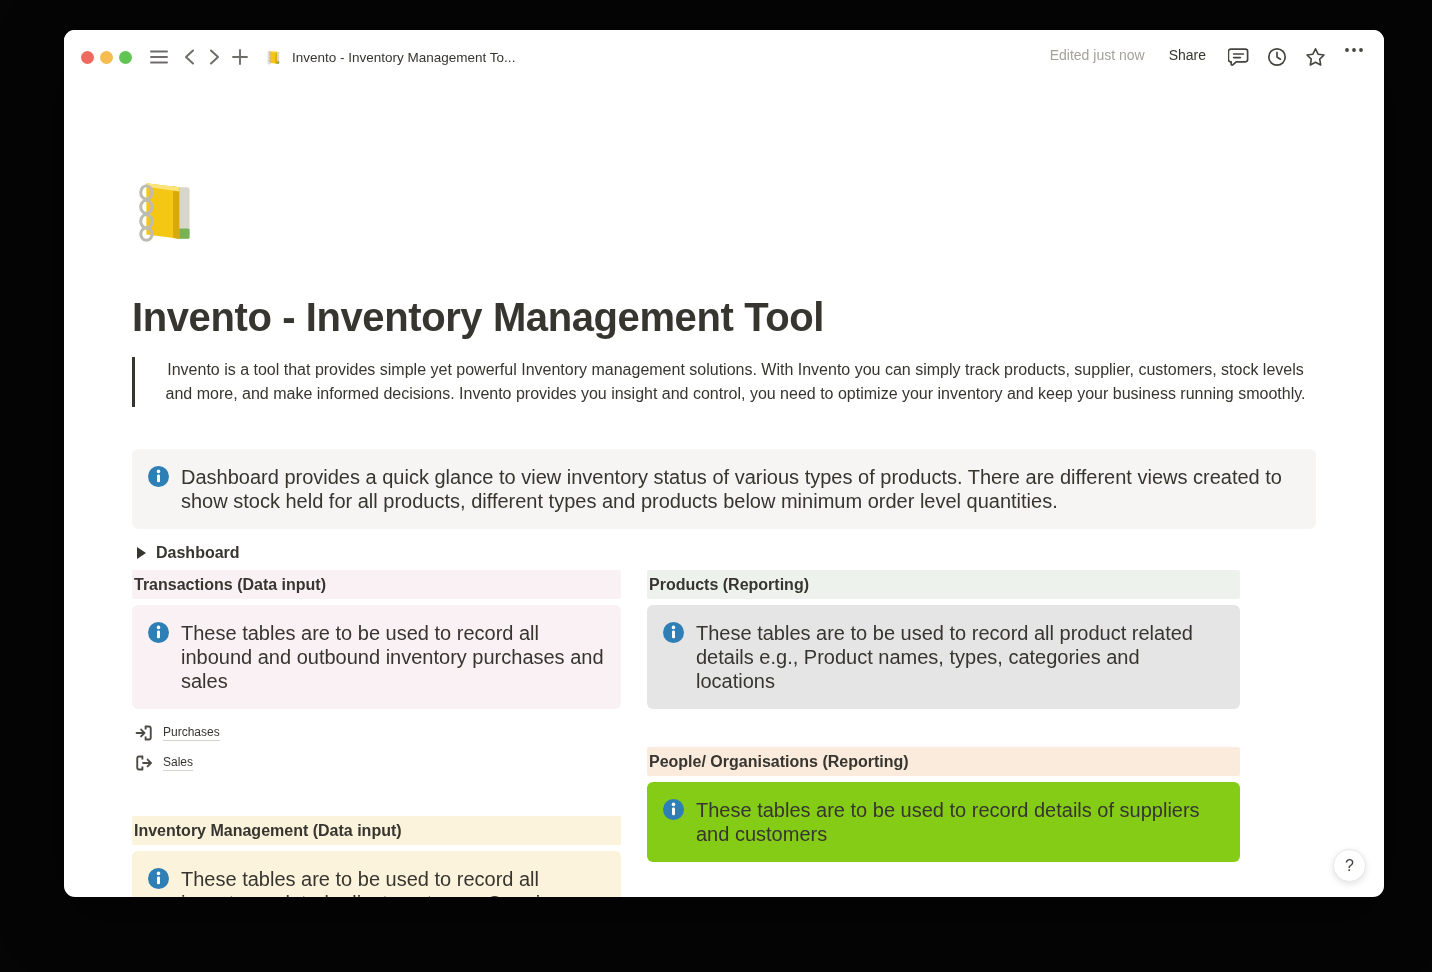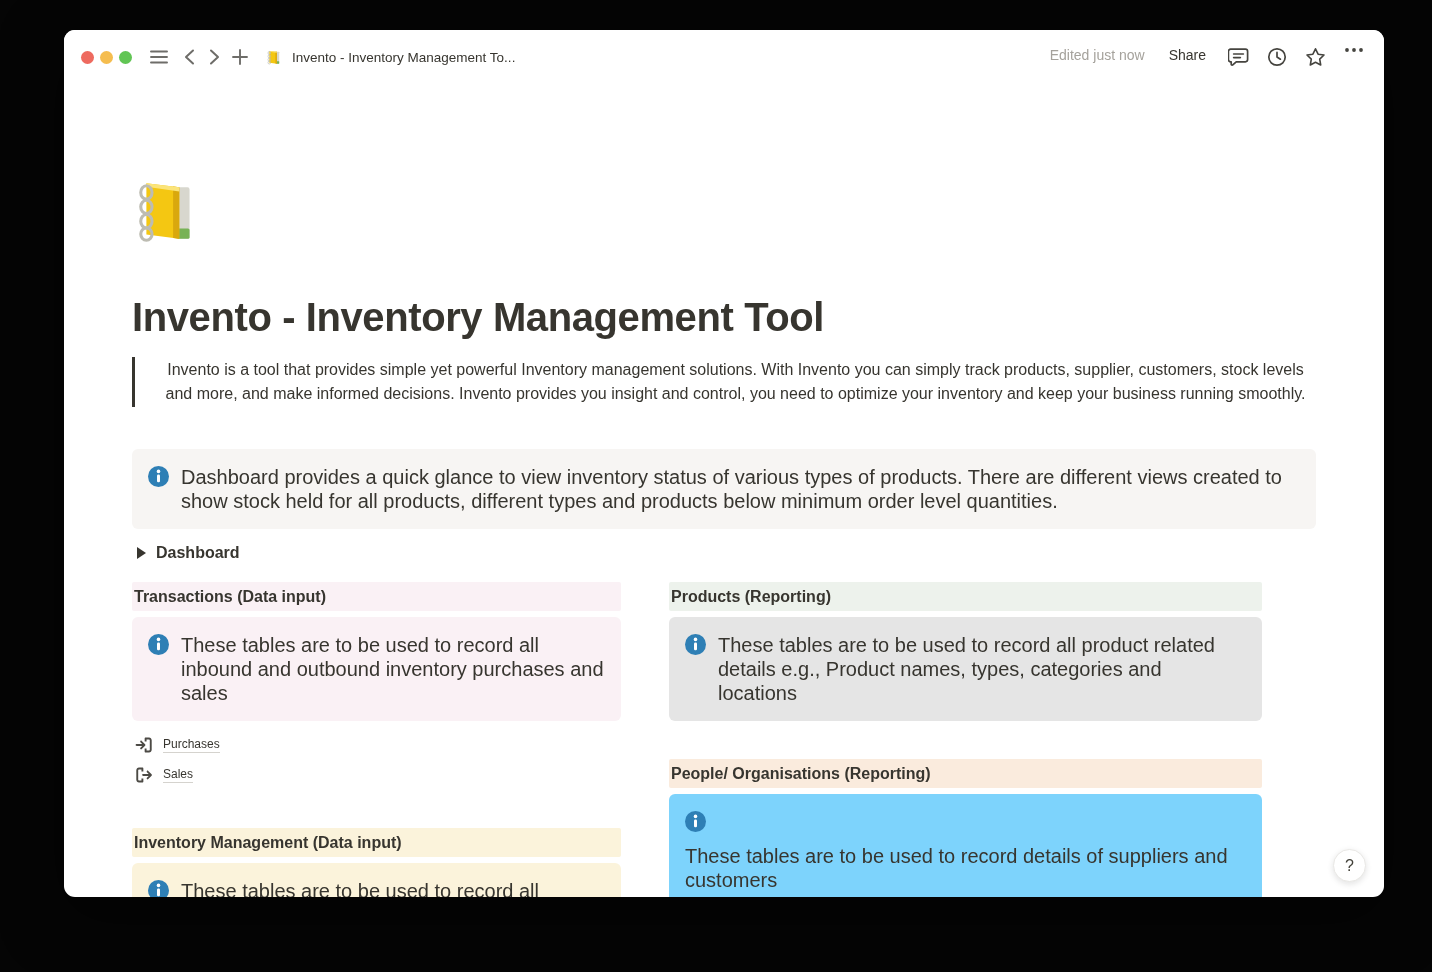--- a/index.html
+++ b/index.html
@@ -42,21 +42,21 @@
 
   .callout { display:flex; align-items:flex-start; border-radius:6px; padding:16px; gap:12px; }
   .callout-top { margin-top:42px; background:#F7F5F3; }
   .callout .ctext { font-size:20px; line-height:24px; color:#37352F; }
   .info-badge { flex:0 0 auto; width:21px; height:21px; margin-top:1px; }
 
   .toggle { margin-top:13px; display:flex; align-items:center; gap:10px; padding:2px 0 2px 5px; cursor:pointer;text-align:right; }
   .toggle-arrow { width:0; height:0; border-left:9px solid #37352F; border-top:6px solid transparent; border-bottom:6px solid transparent; }
   .toggle-label { font-size:16px; font-weight:600; color:#37352F; }
 
-  .columns { margin-top:18px; display:flex; gap:48px; align-items:flex-start; }
+  .columns { margin-top:6px; display:flex; gap:26px; align-items:flex-start; }
   .col-left { width:489px; flex:0 0 auto; }
   .col-right { width:593px; flex:0 0 auto; }
 
   .sec-header { height:29px; display:flex; align-items:center; padding:0 2px; border-radius:2px; }
   .sec-header span { font-size:16px; font-weight:700; color:#37352F; }
   .sec-callout { margin-top:6px; }
   .sec2 { margin-top:38px; }
 
   .links { margin-top:9px; }
   .page-link { display:flex; align-items:center; gap:9px; padding:5px 2px; cursor:pointer; }
@@ -244,21 +244,21 @@
         <div class="callout sec-callout" style="background-color: #e5e5e5;">
           <svg class="info-badge" viewBox="0 0 21 21">
               <use href="#info-i"></use>
             </svg>
           <div class="ctext">These tables are to be used to record all product related details e.g., Product names, types, categories and locations</div>
         </div>
 
         <div class="sec-header sec2" style="background-color: rgb(250, 235, 221);">
           <span>People/ Organisations (Reporting)</span>
         </div>
-        <div class="callout sec-callout" style="background-color: #7dd3fc; flex-direction: column;">
+        <div class="callout sec-callout" style="background-color: #84cc16;">
           <svg class="info-badge" viewBox="0 0 21 21">
               <use href="#info-i"></use>
             </svg>
           <div class="ctext">These tables are to be used to record details of suppliers and customers</div>
         </div>
       </div>
 
     </div>
   </div>
 

